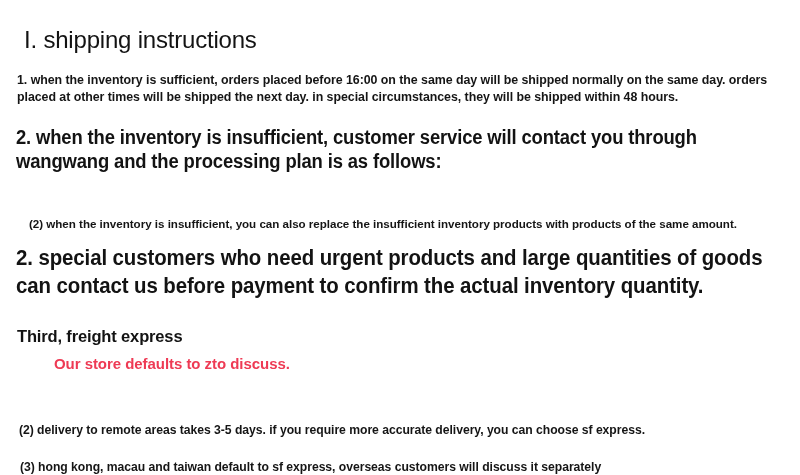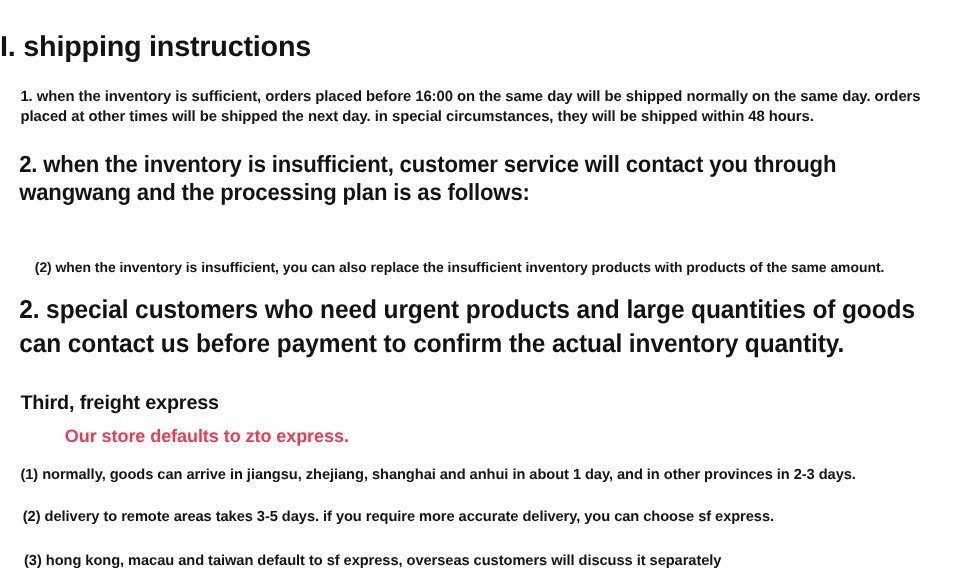--- a/index.html
+++ b/index.html
@@ -20,24 +20,24 @@
     position: relative;
     width: 800px;
     height: 475px;
     background: #ffffff;
     box-sizing: border-box;
   }
 
   
   .title-h1 {
     position: absolute;
-    left: 0;
+    left: 24px;
     top: 27px;
     font-size: 24px;
-    font-weight: 700;
+    font-weight: 400;
     letter-spacing: -0.2px;
     line-height: 1.1;
     color: #131313;
     white-space: nowrap;
   }
 
   .para-bold-sm {
     position: absolute;
     left: 17px;
     top: 72px;
@@ -155,21 +155,20 @@
 
   <div class="head-condensed">2. when the inventory is insufficient, customer service will contact you through wangwang and the processing plan is as follows:</div>
 
 
   <div class="sub-item">(2) when the inventory is insufficient, you can also replace the insufficient inventory products with products of the same amount.</div>
 
   <div class="head-condensed-big">2. special customers who need urgent products and large quantities of goods can contact us before payment to confirm the actual inventory quantity.</div>
 
   <div class="head-third">Third, freight express</div>
 
-  <div class="red-line">Our store defaults to zto express.</div>
+  <div class="red-line">Our store defaults to zto discuss.</div>
 
-  <div class="fx-line fx-1">(1) normally, goods can arrive in jiangsu, zhejiang, shanghai and anhui in about 1 day, and in other provinces in 2-3 days.</div>
 
   <div class="fx-line fx-2">(2) delivery to remote areas takes 3-5 days. if you require more accurate delivery, you can choose sf express.</div>
 
   <div class="fx-line fx-3">(3) hong kong, macau and taiwan default to sf express, overseas customers will discuss it separately</div>
 
 </div>
 
 </body></html>

